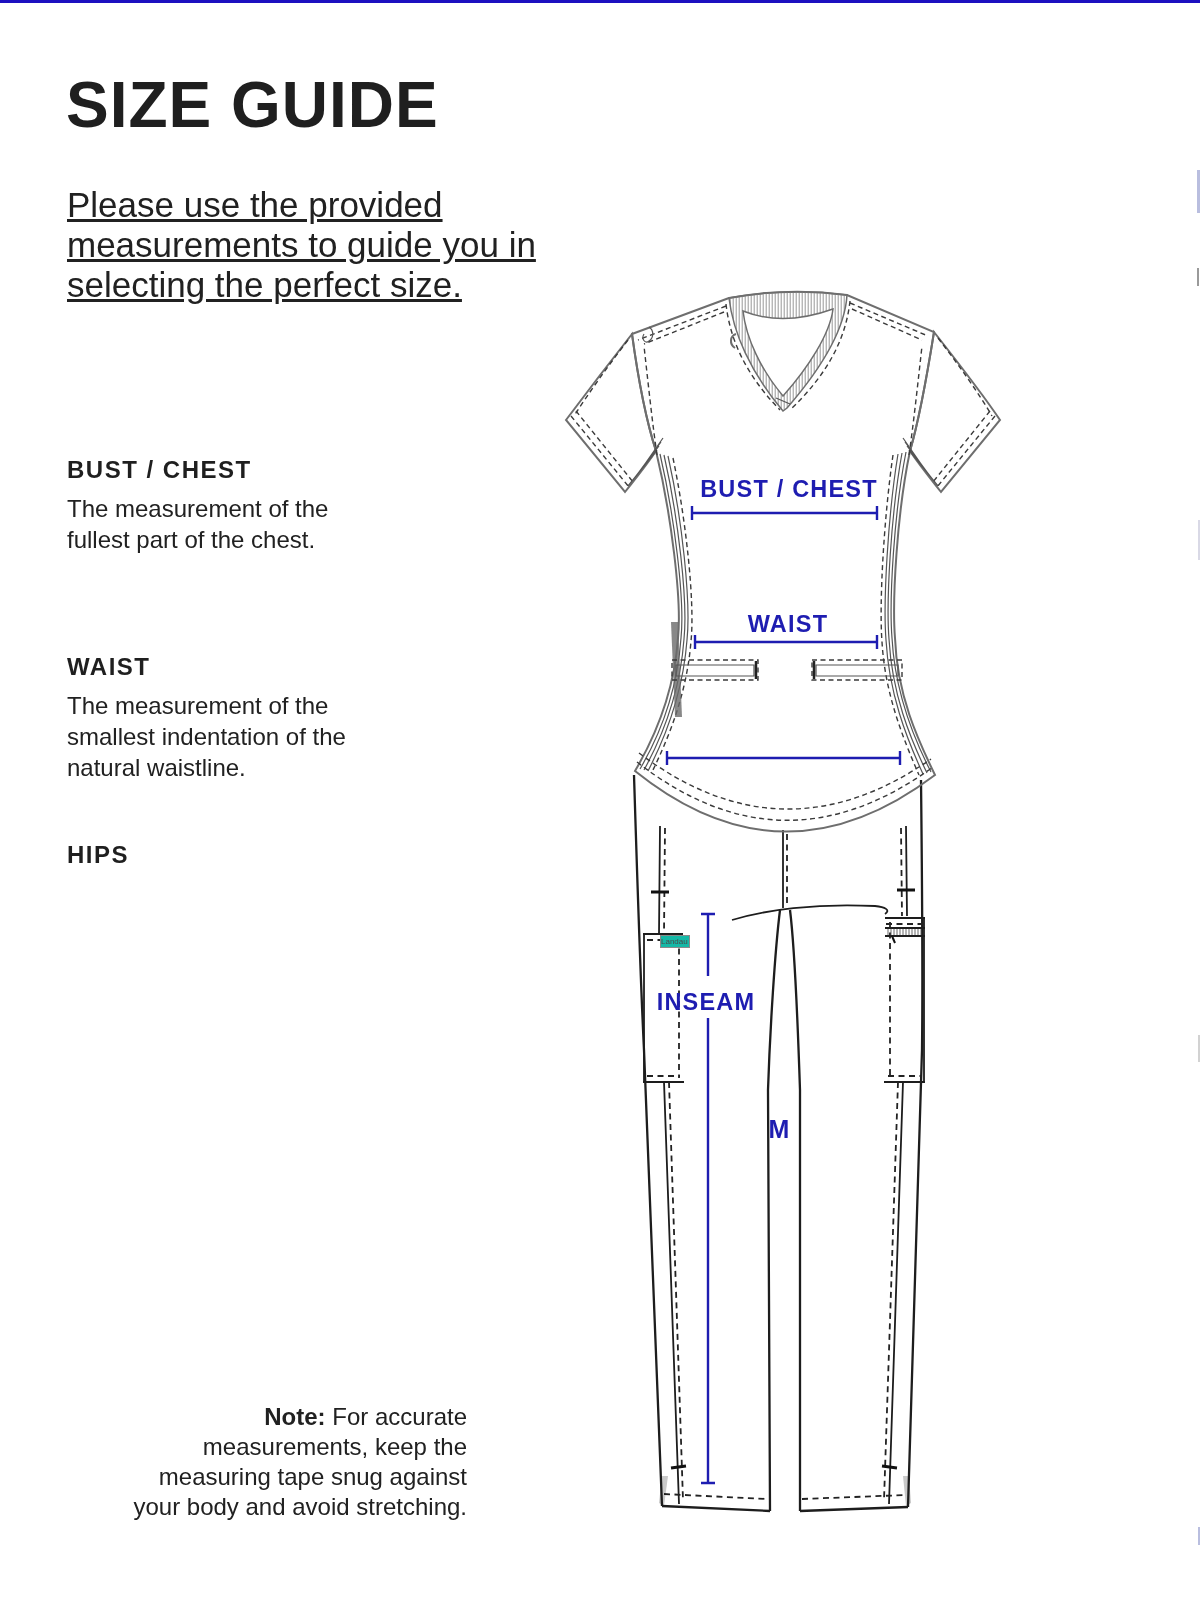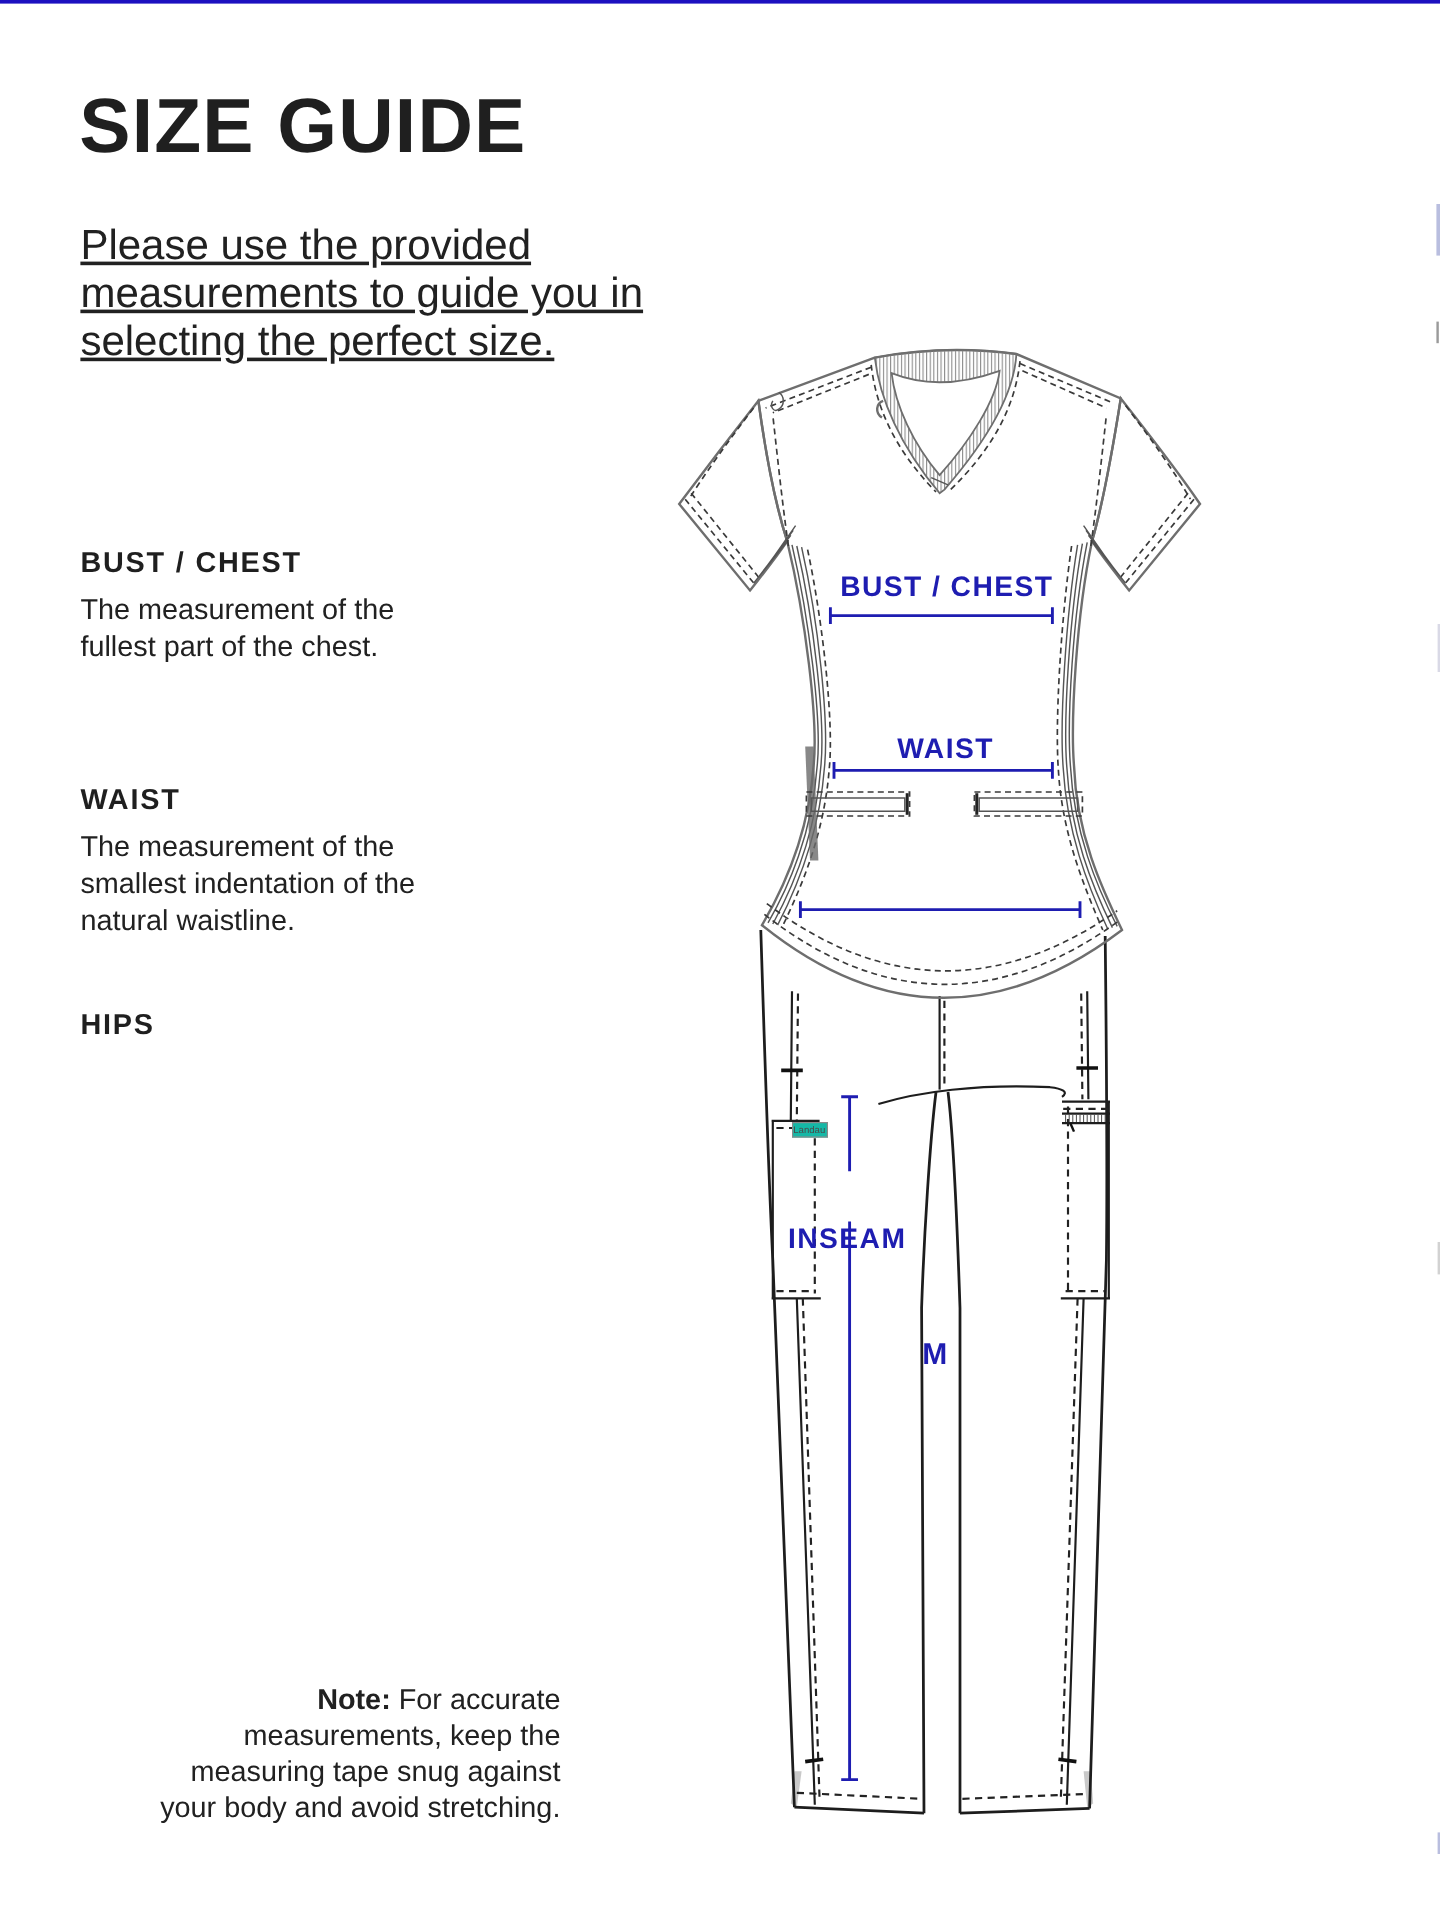--- a/index.html
+++ b/index.html
@@ -175,21 +175,21 @@
     <g>
       <path class="blue" d="M152,243 L337,243 M152,236 L152,250 M337,236 L337,250"></path>
       <path class="blue" d="M155,372 L337,372 M155,365 L155,379 M337,365 L337,379"></path>
       <path class="blue" d="M127,488 L360,488 M127,481 L127,495 M360,481 L360,495"></path>
       <path class="blue" d="M161,644 L175,644 M168,644 L168,706 M168,748 L168,1213 M161,1213 L175,1213"></path>
     </g>
   </svg>
 
   <div class="mlabel" style="left:99px; top:206px; width:300px;">BUST / CHEST</div>
   <div class="mlabel" style="left:98px; top:341px; width:300px;">WAIST</div>
-  <div class="mlabel" style="left:16px; top:749px; width:300px;">INSEAM</div>
+  <div class="mlabel" style="left:16px; top:719px; width:300px;">INSEAM</div>
   <div class="mlabel" id="size-marker" style="left:224px; top:845px; width:30px;">M</div>
   <div id="pocket-tag">Landau</div>
 </div>
 
 <div class="abs edge-art" style="left:1197px; top:170px; width:3px; height:43px;"></div>
 <div class="abs" style="left:1197px; top:268px; width:2px; height:18px; background:#9a9a9a;"></div>
 <div class="abs" style="left:1198px; top:520px; width:2px; height:40px; background:#d9d9e6;"></div>
 <div class="abs" style="left:1198px; top:1035px; width:2px; height:27px; background:#d2d2d2;"></div>
 <div class="abs edge-art" style="left:1198px; top:1527px; width:2px; height:18px;"></div>
 

